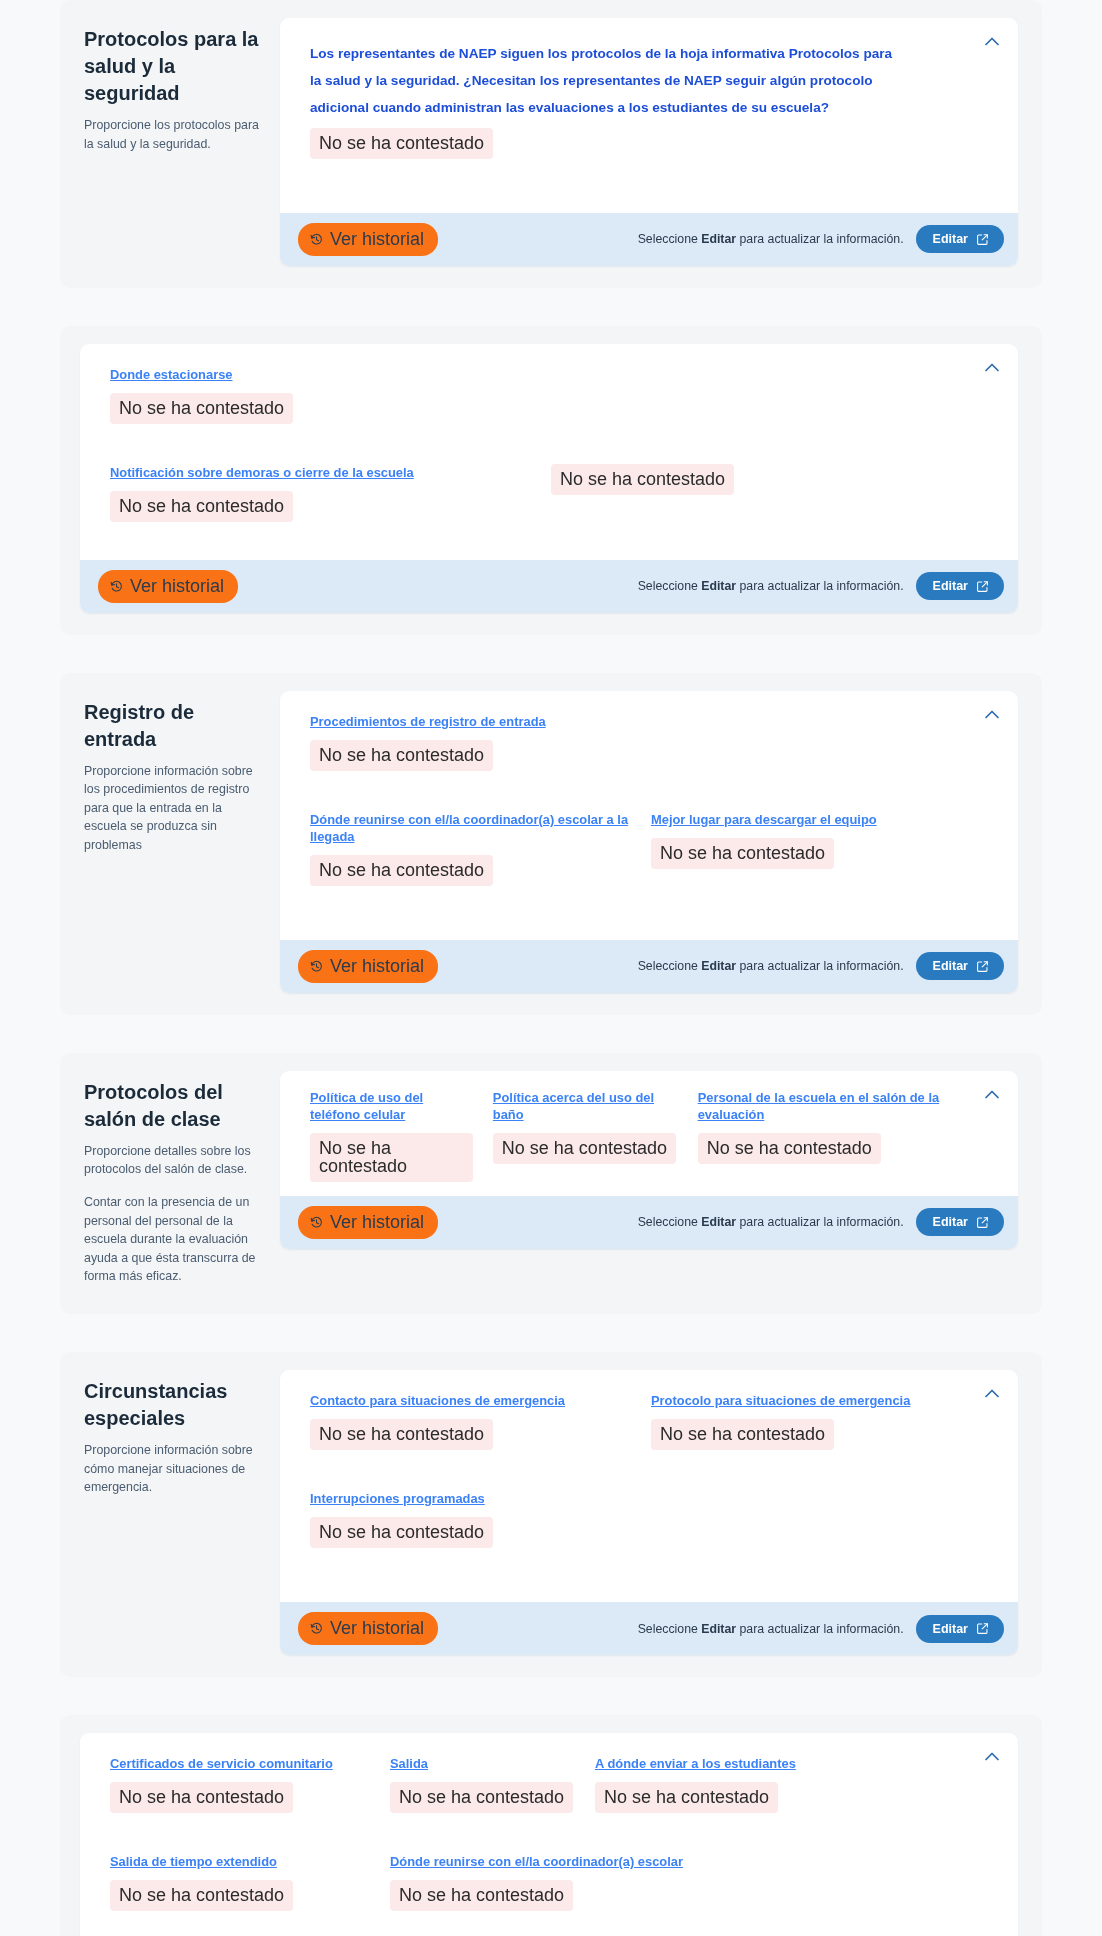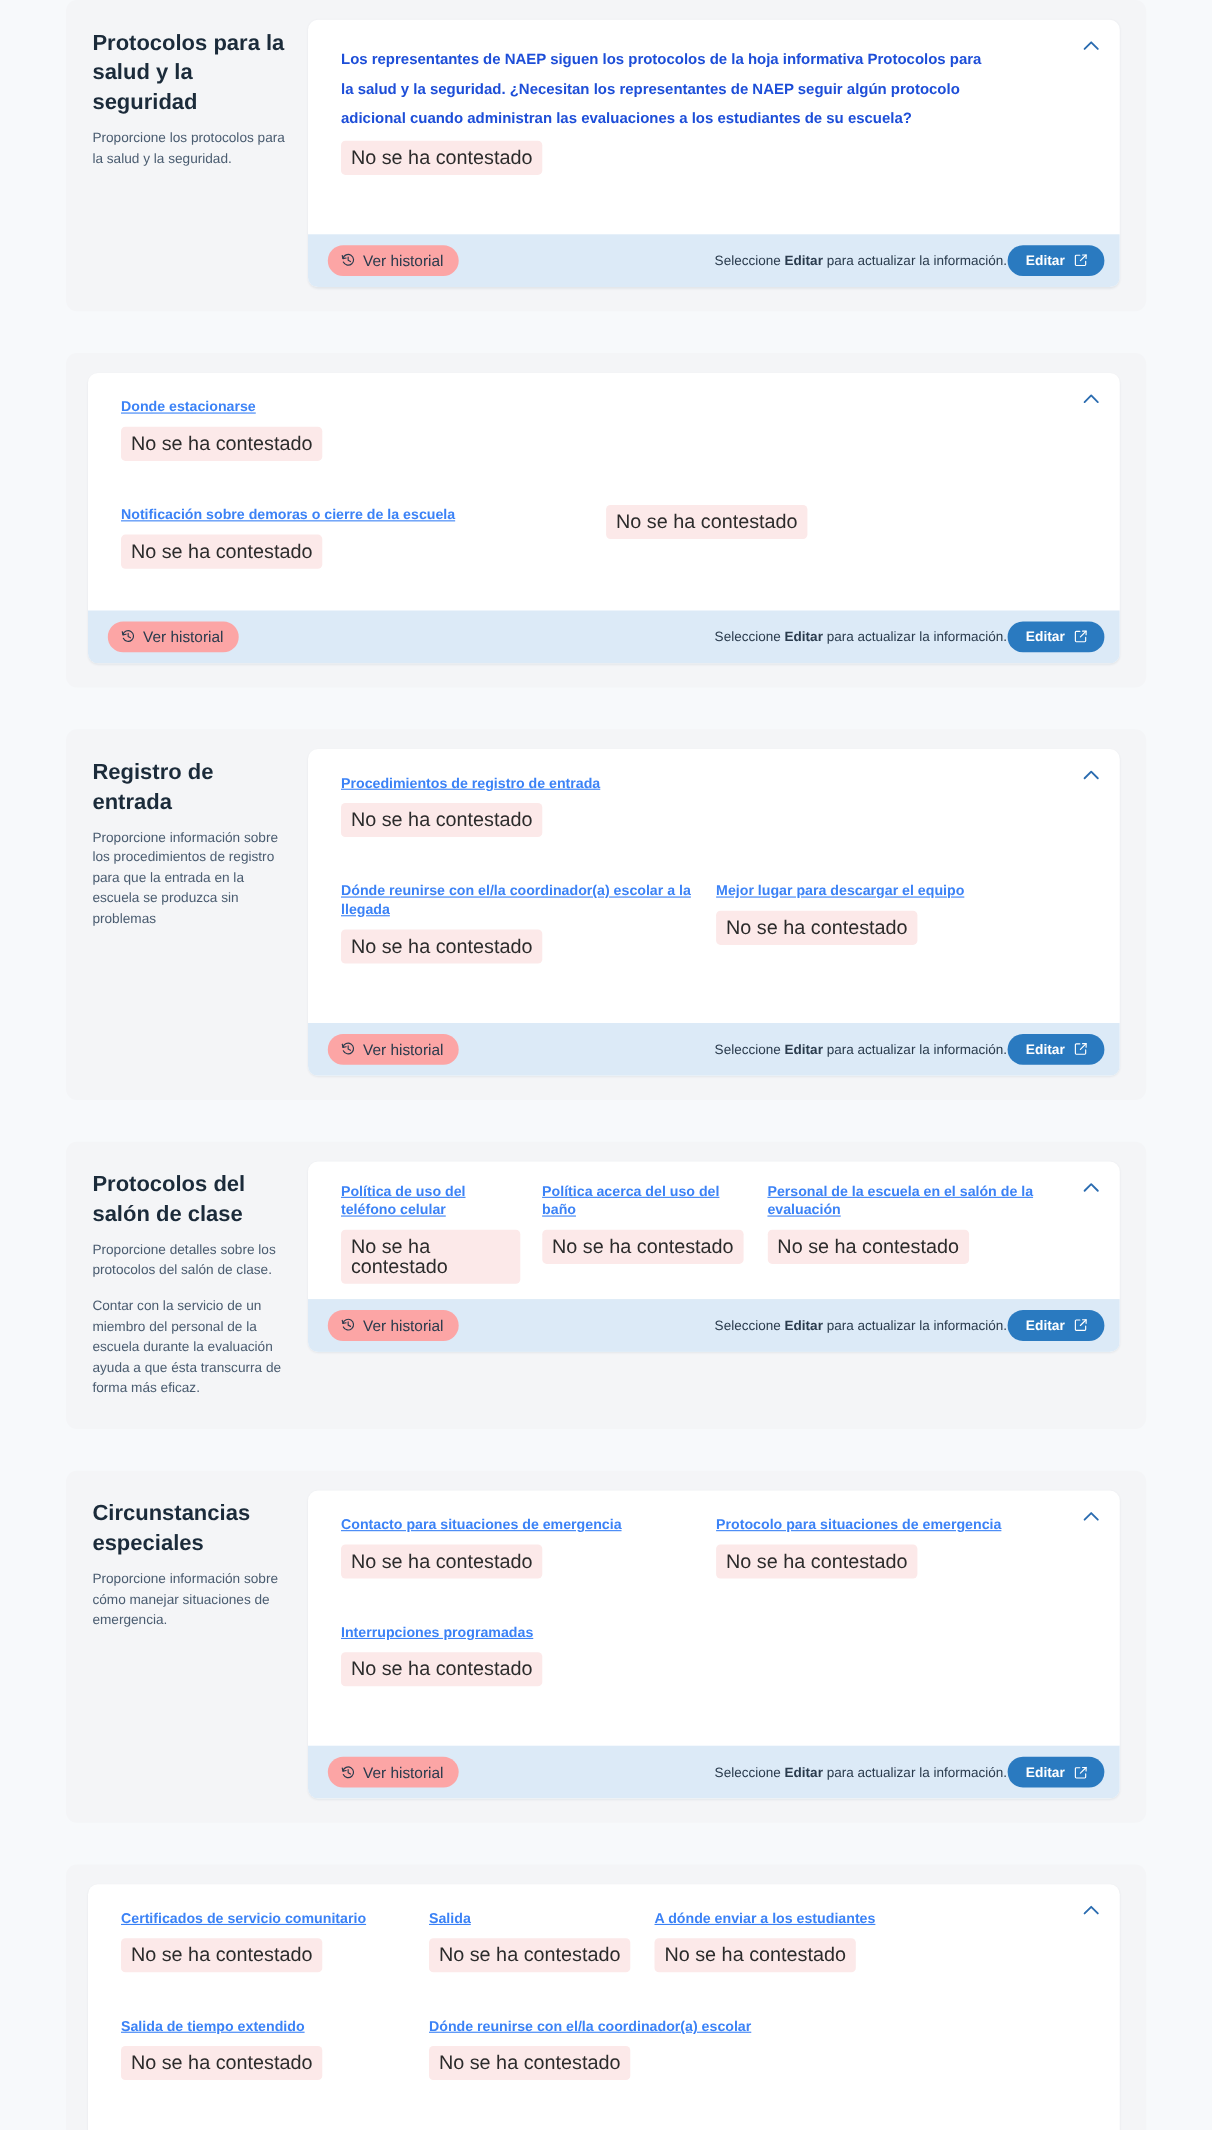--- a/index.html
+++ b/index.html
@@ -113,34 +113,35 @@
   .card-foot {
     background: #dceaf7;
     display: flex;
     align-items: center;
     padding: 10px 14px 10px 18px;
   }
   .btn-hist {
     display: inline-flex;
     align-items: center;
     gap: 7px;
-    background: #fca5a5;
+    background: #f97316;
     border: 0;
     border-radius: 16px;
     padding: 6px 14px 6px 12px;
-    font-size: 14px;
+    font-size: 18px;
     color: #2a3b4d;
     font-family: "Liberation Sans", sans-serif;
     cursor: pointer;
   }
   .btn-hist svg { width: 13px; height: 13px; display: block; }
   .foot-spacer { flex: 1 1 auto; }
   .foot-note {
     font-size: 12.3px;
     color: #2a3b4d;
+    margin-right: 12px;
     white-space: nowrap;
   }
   .foot-note b { font-weight: 700; }
   .btn-edit {
     display: inline-flex;
     align-items: center;
     gap: 8px;
     background: #2a7ac0;
     color: #ffffff;
     border: 0;
@@ -309,21 +310,21 @@
           </span>
         </button>
       </div>
     </div>
   </div>
 
   <div class="section">
     <div class="sec-left">
       <div class="sec-title">Protocolos del salón de clase</div>
       <div class="sec-desc">Proporcione detalles sobre los protocolos del salón de clase.</div>
-      <div class="sec-desc">Contar con la servicio de un miembro del personal de la escuela durante la evaluación ayuda a que ésta transcurra de forma más eficaz.</div>
+      <div class="sec-desc">Contar con la presencia de un personal del personal de la escuela durante la evaluación ayuda a que ésta transcurra de forma más eficaz.</div>
     </div>
     <div class="card">
       <div class="chev">
         <svg viewBox="0 0 20 20" fill="none" stroke="currentColor" stroke-width="1.7" stroke-linecap="round" stroke-linejoin="round">
             <path d="M4 12.5 L10 6.5 L16 12.5"></path>
           </svg>
       </div>
       <div class="card-body pad-sm">
         <div class="grid-row">
           <div class="fld w-b">

